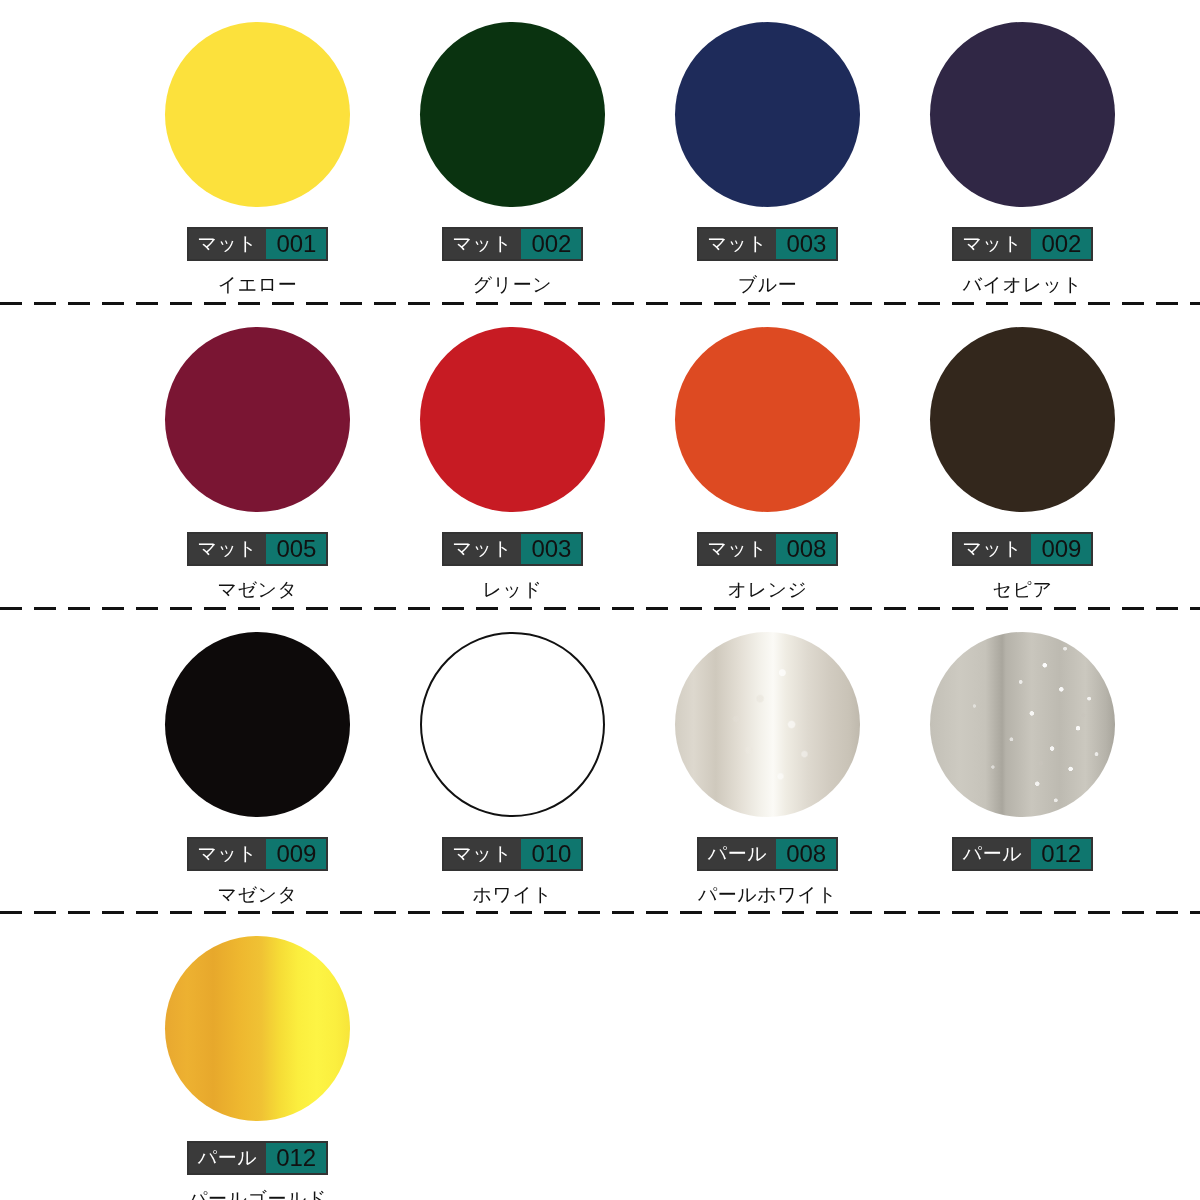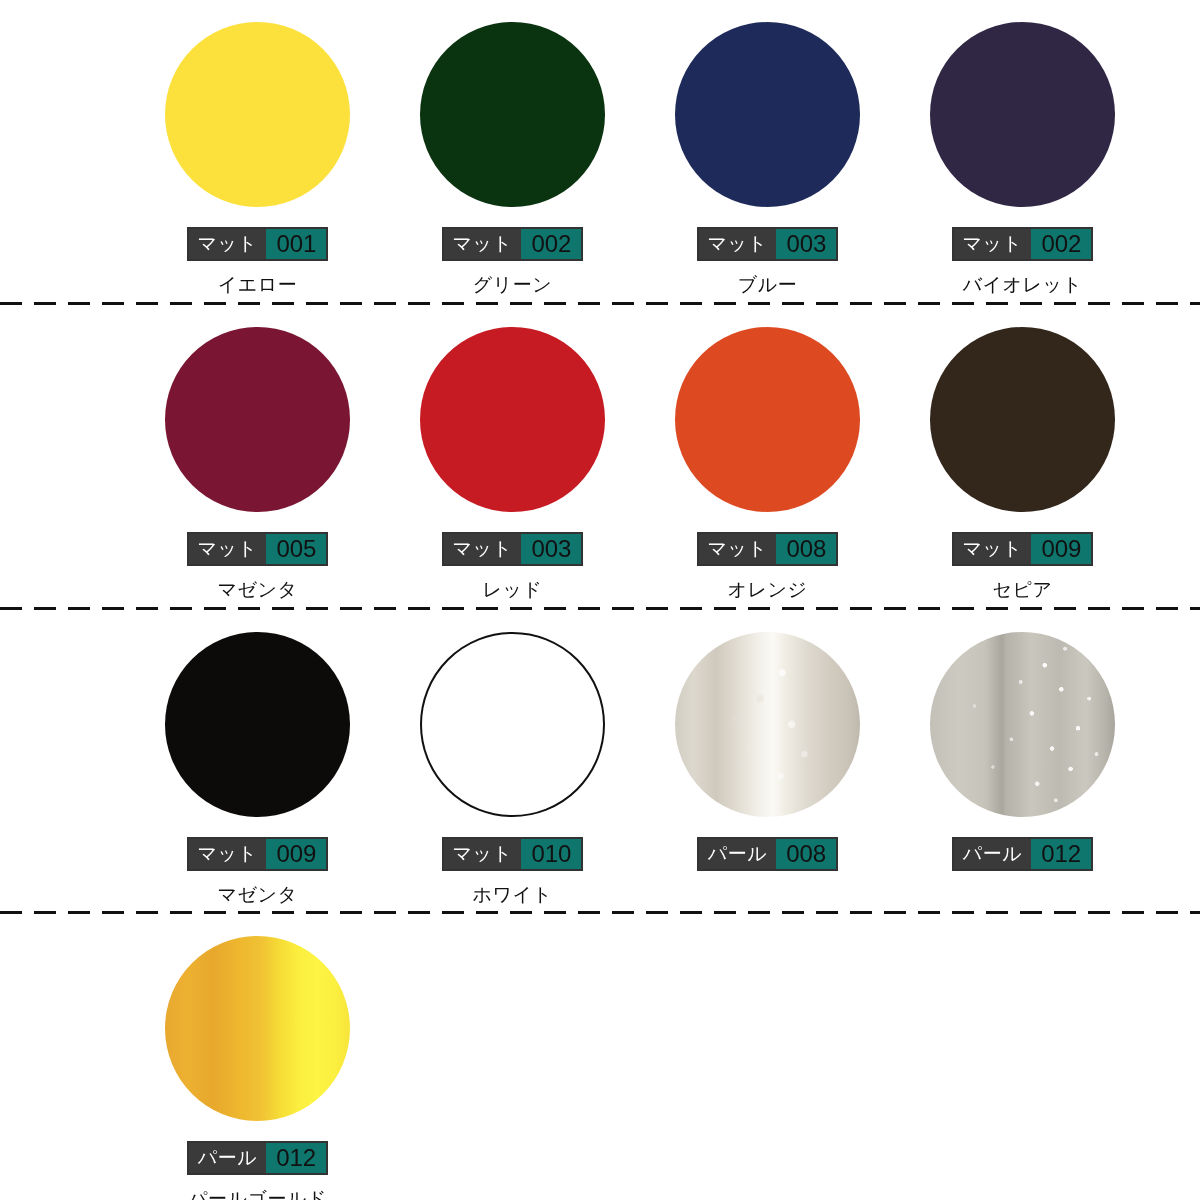--- a/index.html
+++ b/index.html
@@ -296,20 +296,21 @@
     <div class="cell">
       <div class="circle-wrap">
         <div class="circle softspeck" style="background: linear-gradient(to right, rgb(211, 206, 195) 0%, rgb(221, 216, 206) 10%, rgb(207, 201, 189) 22%, rgb(226, 221, 211) 34%, rgb(243, 241, 234) 46%, rgb(251, 250, 246) 53%, rgb(239, 236, 227) 60%, rgb(222, 217, 207) 72%, rgb(209, 203, 192) 84%, rgb(201, 195, 183) 94%, rgb(191, 185, 173) 100%);">
             <span class="speckle"></span>
           </div>
       </div>
       <div class="badge">
         <span class="badge-finish">パール</span>
         <span class="badge-code">008</span>
       </div>
+      <div class="swatch-name">パールホワイト</div>
     </div>
     <div class="cell">
       <div class="circle-wrap">
         <div class="circle glitter" style="background: linear-gradient(to right, rgb(195, 192, 183) 0%, rgb(205, 202, 193) 16%, rgb(198, 195, 186) 30%, rgb(169, 166, 157) 39%, rgb(181, 178, 169) 41%, rgb(201, 198, 189) 55%, rgb(189, 186, 177) 70%, rgb(203, 200, 191) 84%, rgb(182, 179, 170) 95%, rgb(168, 165, 156) 100%);">
             <span class="speckle"></span>
           </div>
       </div>
       <div class="badge">
         <span class="badge-finish">パール</span>
         <span class="badge-code">012</span>

